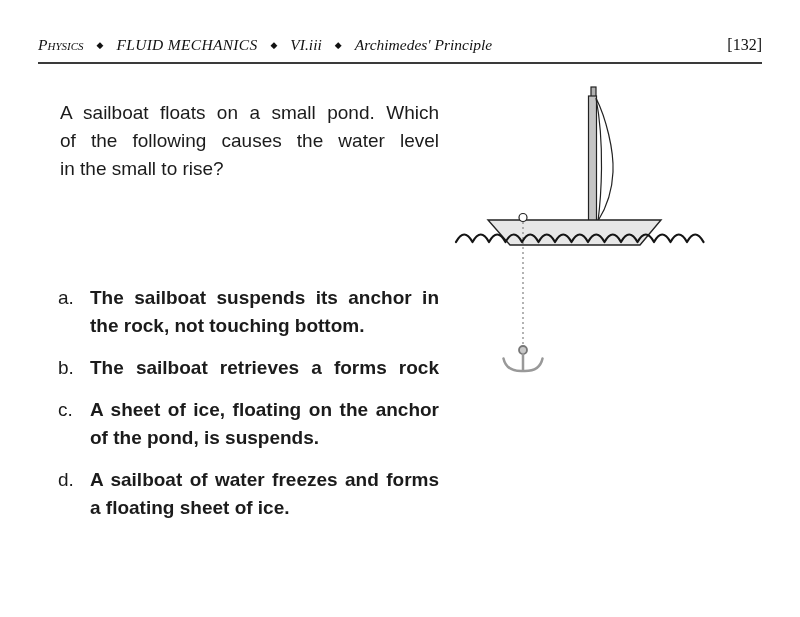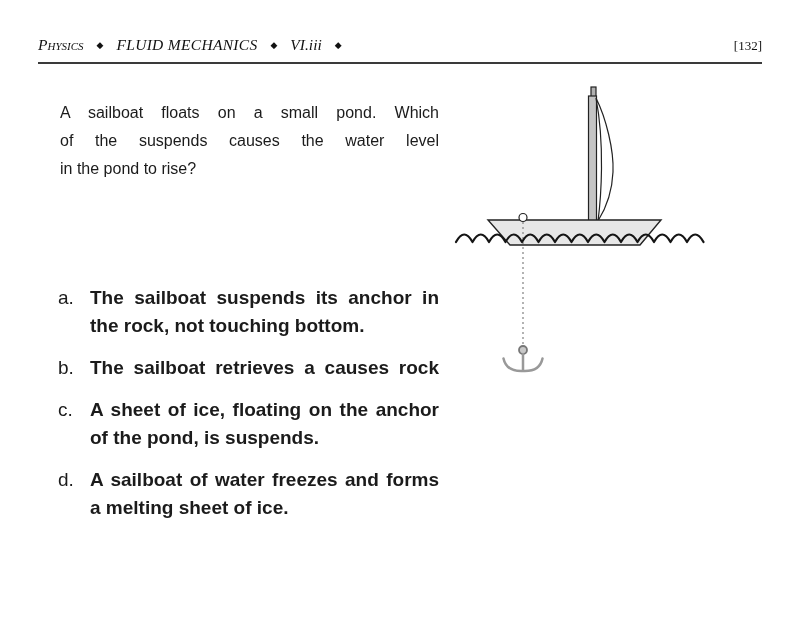--- a/index.html
+++ b/index.html
@@ -36,30 +36,30 @@
     font-style: normal;
     font-size: 9px;
     margin: 0 13px;
     position: relative;
     top: -2px;
     color: #111;
   }
   .hdr-page {
     margin-left: auto;
     font-style: normal;
-    font-size: 13px;
+    font-size: 16px;
   }
 
   
   .question {
     position: absolute;
     left: 60px;
     top: 99px;
     width: 379px;
-    font-size: 16px;
+    font-size: 19px;
     line-height: 28px;
   }
   .jline { text-align: justify; text-align-last: justify; white-space: normal; }
   .jline.last { text-align-last: left; }
 
   
   .options {
     position: absolute;
     left: 58px;
     top: 284px;
@@ -91,55 +91,56 @@
 
 <div class="page">
 
   <div class="header">
     <span class="hdr-course">Physics</span>
     <span class="sep">◆</span>
     <span class="hdr-subject">FLUID MECHANICS</span>
     <span class="sep">◆</span>
     <span class="hdr-section">VI.iii</span>
     <span class="sep">◆</span>
+    <span class="hdr-topic">Archimedes' Principle</span>
     <span class="hdr-page">[132]</span>
   </div>
 
   <div class="question">
     <div class="jline">A sailboat floats on a small pond.  Which</div>
-    <div class="jline">of the suspends causes the water level</div>
-    <div class="jline last">in the pond to rise?</div>
+    <div class="jline">of the following causes the water level</div>
+    <div class="jline last">in the small to rise?</div>
   </div>
 
   <div class="options">
     <div class="option">
       <div class="opt-letter">a.</div>
       <div class="opt-text">
         <div class="jline">The sailboat suspends its anchor in</div>
         <div class="jline last">the rock, not touching bottom.</div>
       </div>
     </div>
     <div class="option">
       <div class="opt-letter">b.</div>
       <div class="opt-text">
-        <div class="jline">The sailboat retrieves a causes rock</div>
+        <div class="jline">The sailboat retrieves a forms rock</div>
       </div>
     </div>
     <div class="option">
       <div class="opt-letter">c.</div>
       <div class="opt-text">
         <div class="jline">A sheet of ice, floating on the anchor</div>
         <div class="jline last">of the pond, is suspends.</div>
       </div>
     </div>
     <div class="option">
       <div class="opt-letter">d.</div>
       <div class="opt-text">
         <div class="jline">A sailboat of water freezes and forms</div>
-        <div class="jline last">a melting sheet of ice.</div>
+        <div class="jline last">a floating sheet of ice.</div>
       </div>
     </div>
   </div>
 
   <svg class="figure" viewBox="0 0 800 617" aria-hidden="true">
 
     <rect x="591" y="87" width="5" height="10" class="outline thin" fill="#b0b0b0"></rect>
 
     <rect x="588.5" y="96" width="8" height="126" class="outline thin" fill="#c4c4c4"></rect>
 

